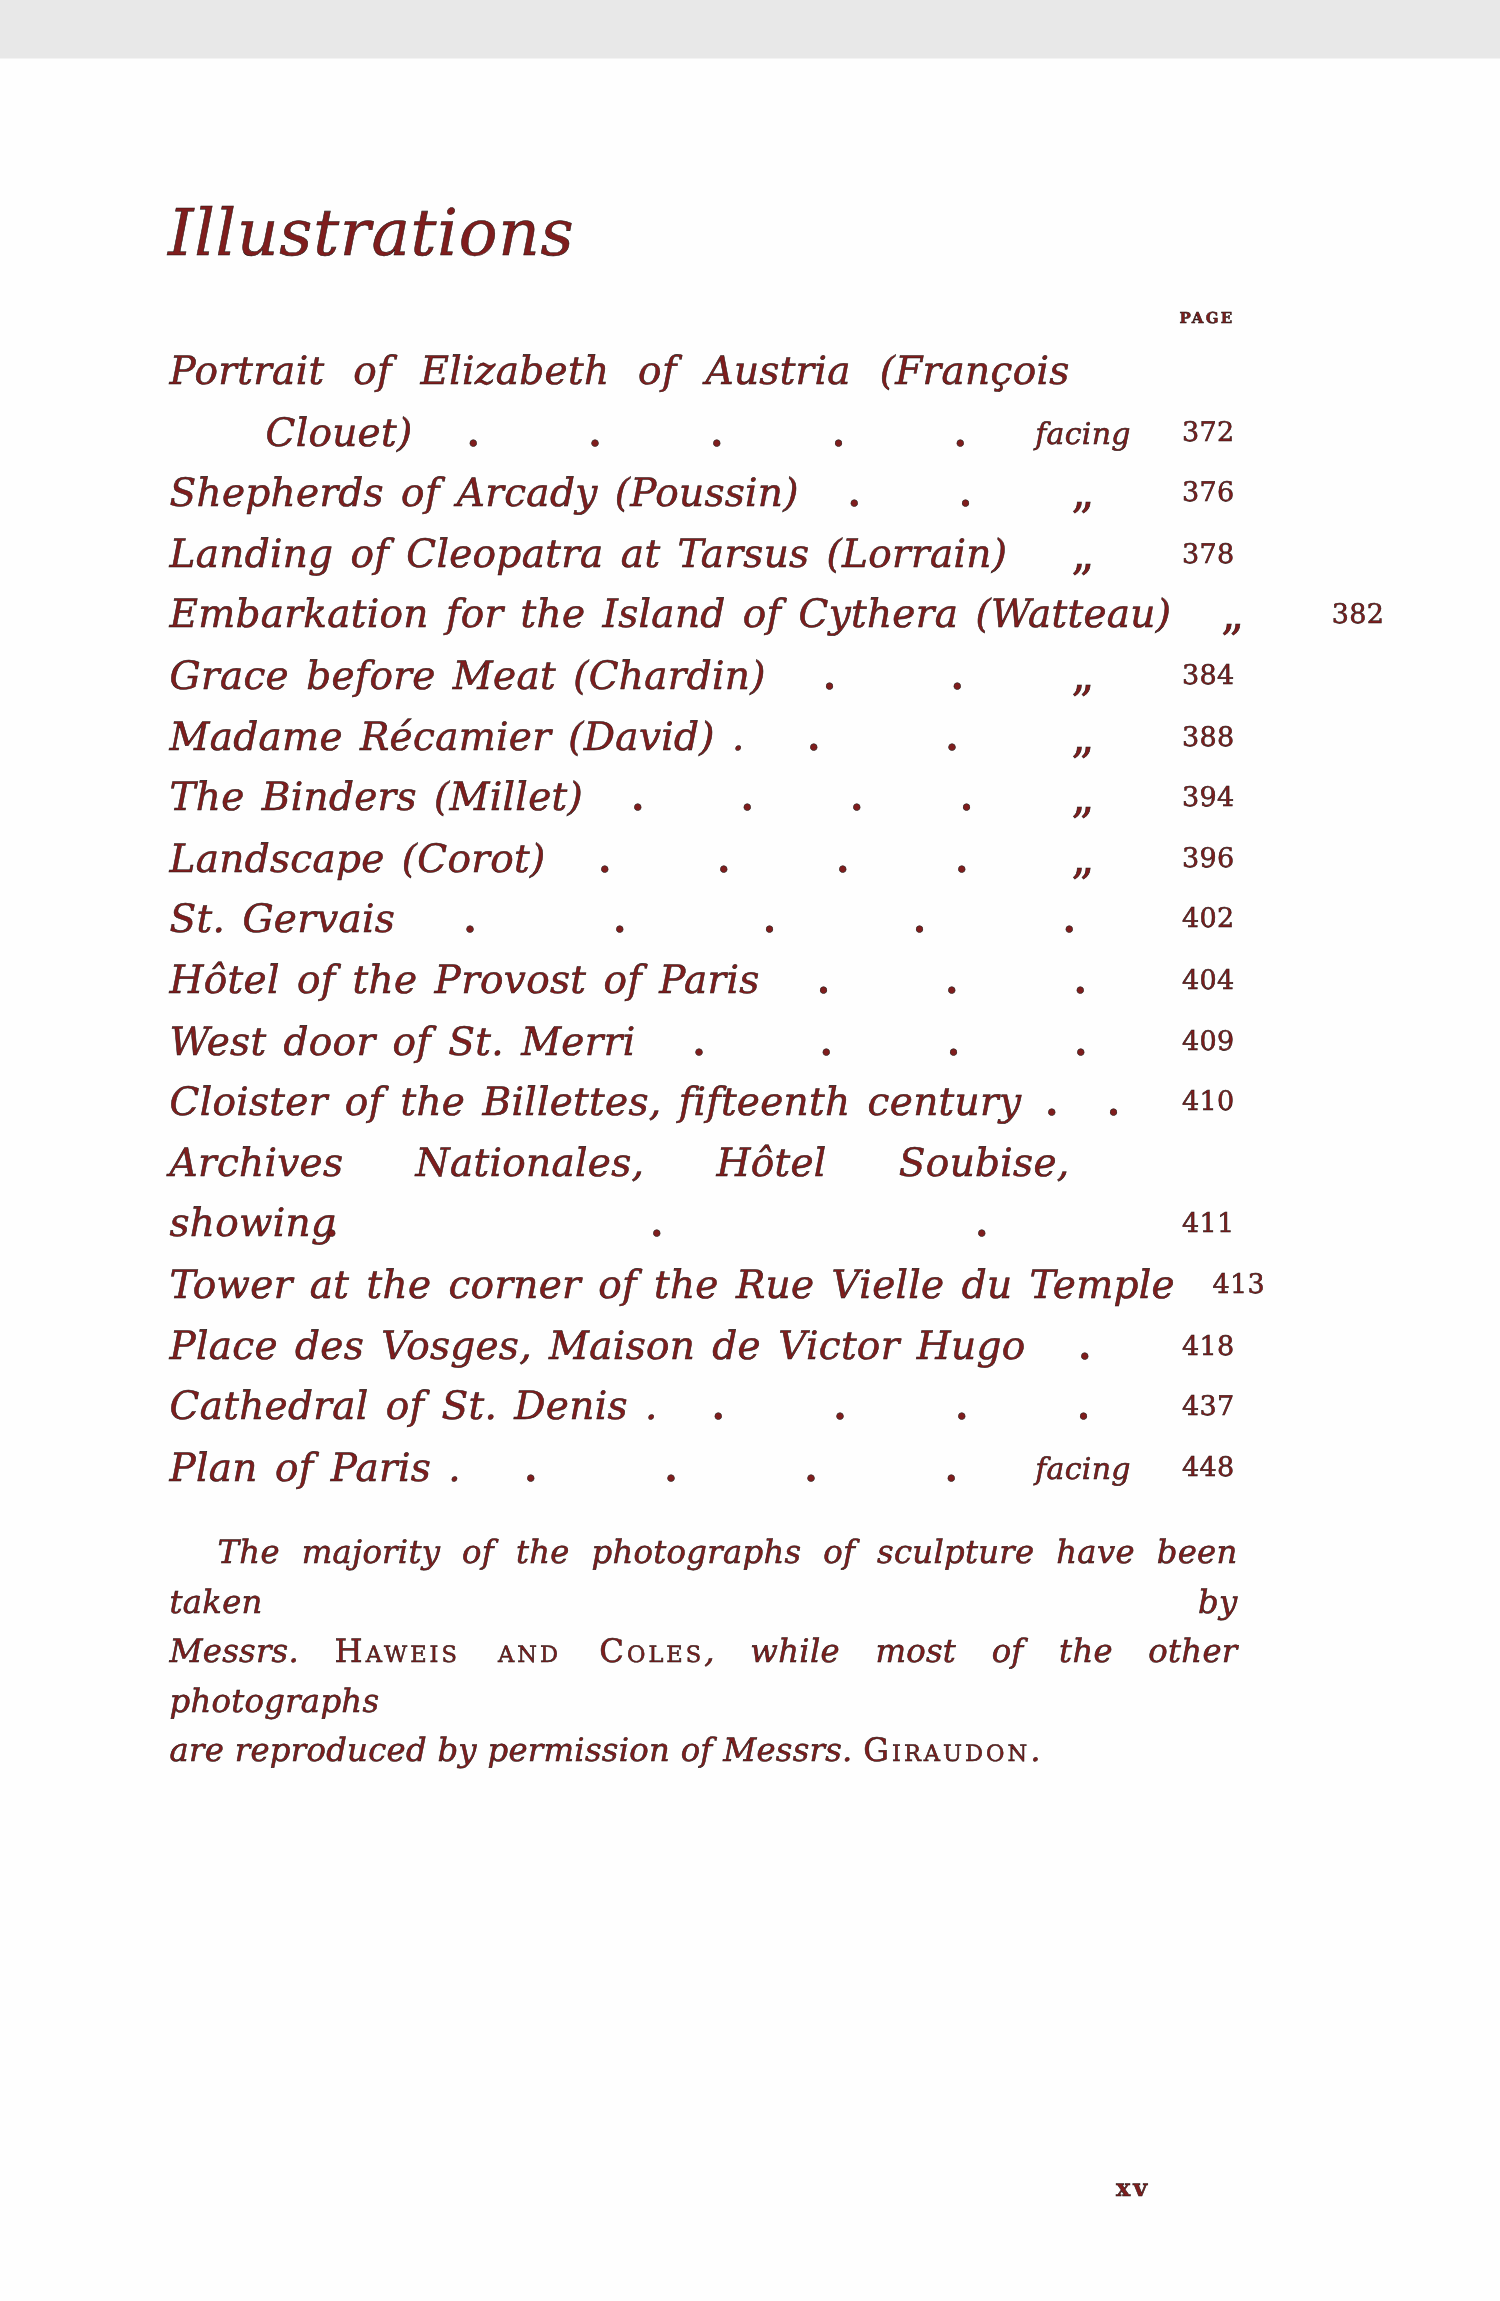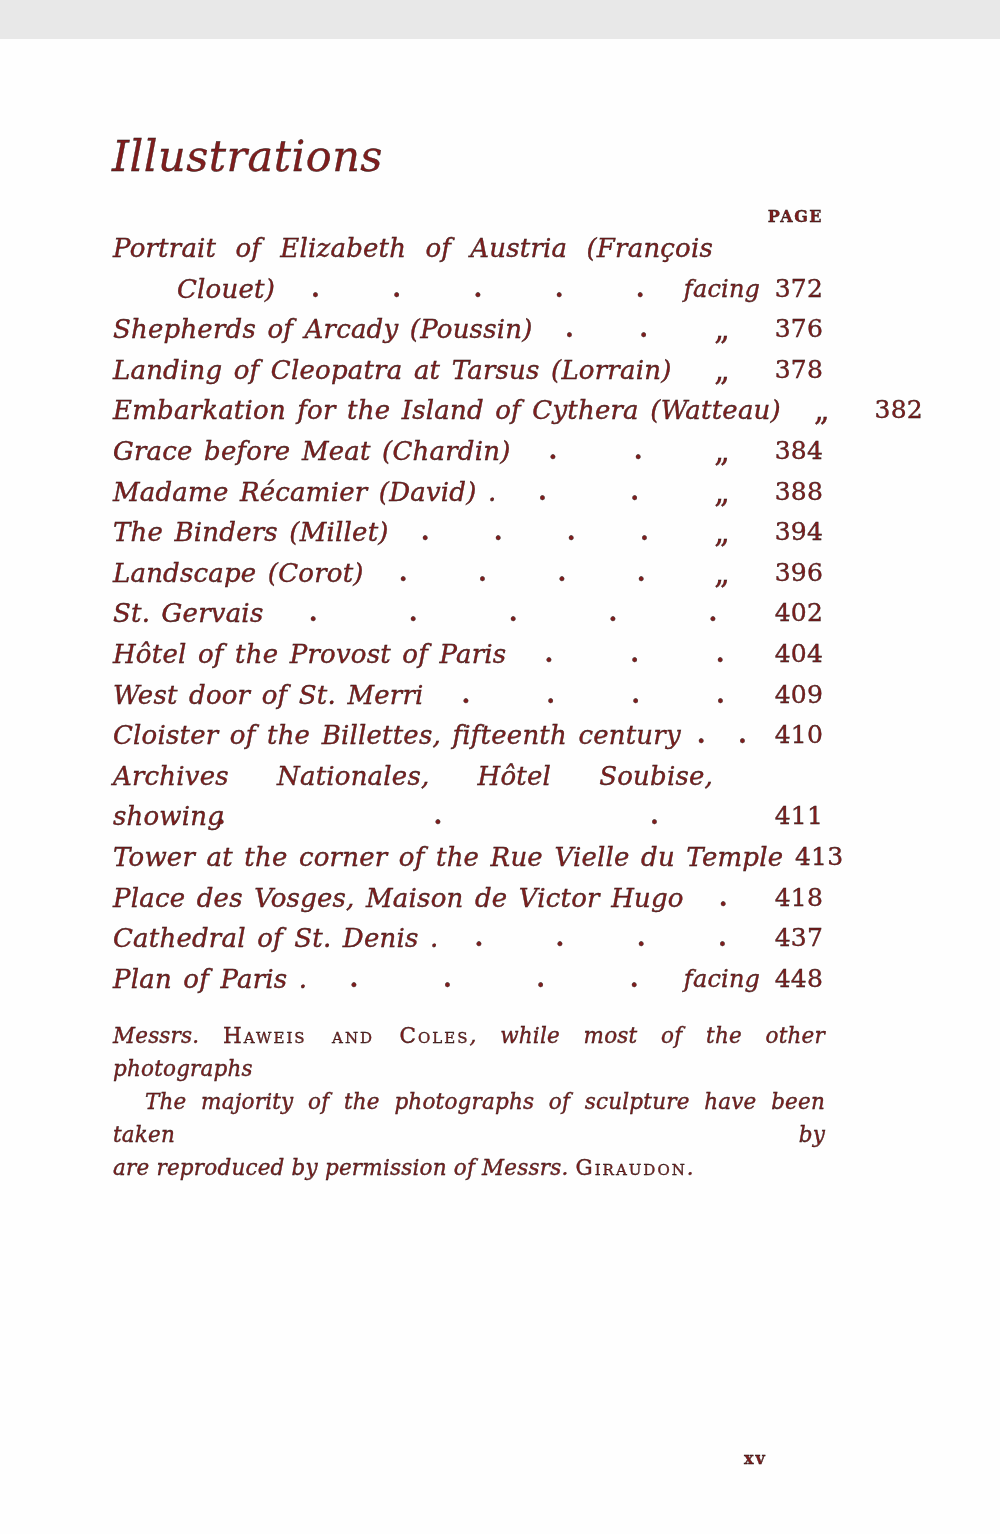--- a/index.html
+++ b/index.html
@@ -14,21 +14,21 @@
     -webkit-text-stroke:0.35px #181614;
   }
   .title{
     position:absolute;left:112px;top:92px;
     font-size:43px;font-style:italic;
     letter-spacing:0.5px;
   }
   .col-header{
     position:absolute;left:0;top:168px;width:823px;
     text-align:right;
-    font-size:16px;font-weight:bold;letter-spacing:1.5px;
+    font-size:10px;font-weight:bold;letter-spacing:1.5px;
     font-style:normal;
   }
   .list{
     position:absolute;left:113px;top:189px;width:710px;
   }
   .row{
     display:flex;align-items:flex-start;
     height:40.6px;line-height:40.6px;
     font-size:26px;font-style:italic;
     word-spacing:3px;letter-spacing:0.2px;
@@ -41,23 +41,23 @@
     text-align:justify;text-align-last:justify;
     white-space:normal;
   }
   .leader{
     flex:1;display:flex;justify-content:space-around;
     align-items:baseline;min-width:0;
   }
   .leader .dot{
     font-style:normal;font-weight:bold;font-size:24px;
   }
-  .marker{width:82px;text-align:center;font-size:24px;flex:none;}
+  .marker{width:82px;text-align:center;font-size:20px;flex:none;}
   .marker.ditto{font-size:30px;font-style:normal;}
-  .page-num{width:60px;text-align:right;font-size:25px;font-style:normal;flex:none;}
+  .page-num{width:60px;text-align:right;font-size:18px;font-style:normal;flex:none;}
   .note{
     position:absolute;left:113px;top:980px;width:712px;
     font-size:21.5px;font-style:italic;line-height:33px;
     letter-spacing:0.2px;
   }
   .note-line{text-align:justify;text-align-last:justify;}
   .note-line.first{text-indent:32px;}
   .note-line.last{text-align-last:left;}
   .sc{
     font-style:normal;font-variant:small-caps;
@@ -243,19 +243,19 @@
           <span class="dot">.</span>
           <span class="dot">.</span>
           <span class="dot">.</span>
         </span>
     <span class="marker">facing</span>
     <span class="page-num">448</span>
   </div>
     </div>
 
   <div class="note">
+      <div class="note-line first"><span>The majority of the photographs of sculpture have been taken by</span></div>
       <div class="note-line"><span>Messrs. </span><span class="sc">Haweis and Coles</span><span>, while most of the other photographs</span></div>
-      <div class="note-line first"><span>The majority of the photographs of sculpture have been taken by</span></div>
       <div class="note-line last"><span>are reproduced by permission of Messrs. </span><span class="sc">Giraudon</span><span>.</span></div>
     </div>
 
   <div class="folio">xv</div>
 </div>
 
 </body></html>

